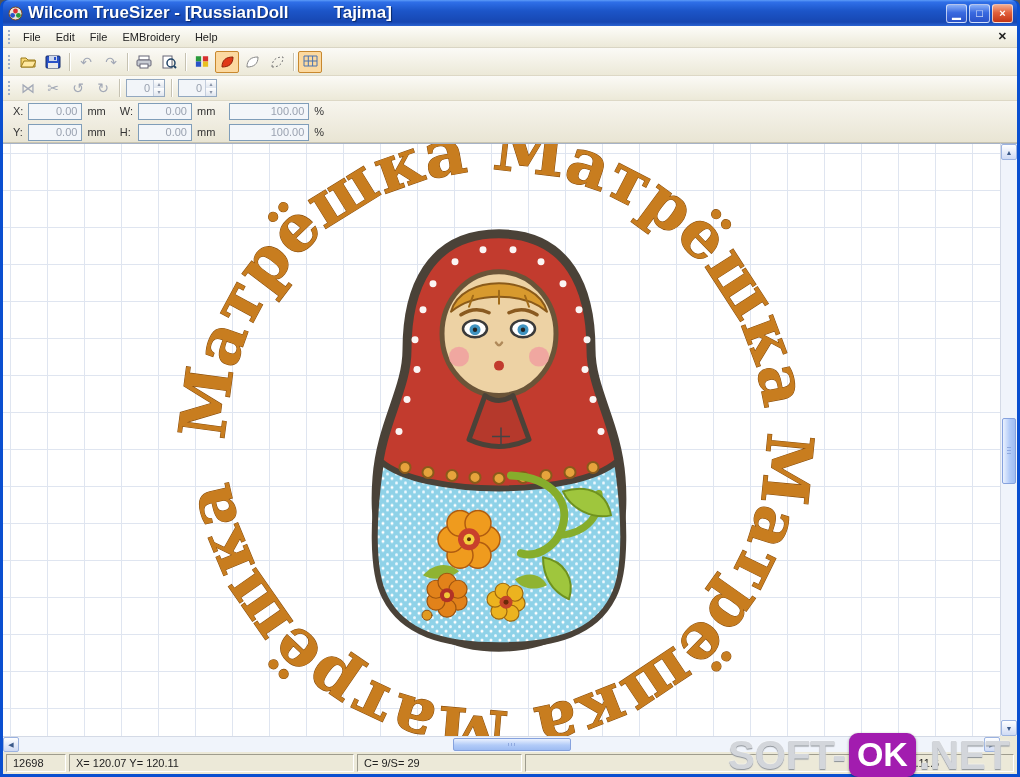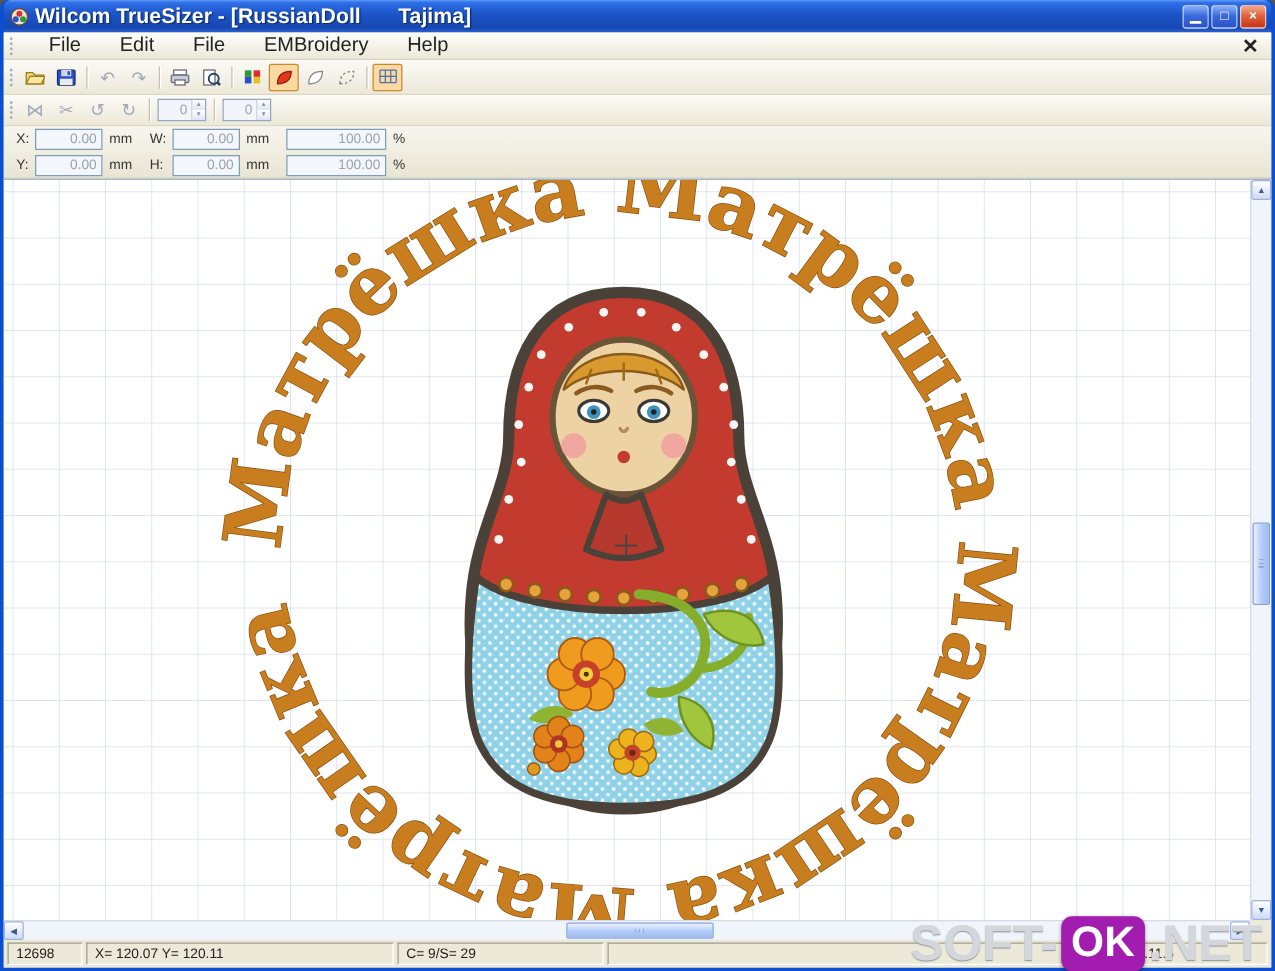--- a/index.html
+++ b/index.html
@@ -13,35 +13,35 @@
     overflow:hidden;
   }
   
   .titlebar{
     height:26px;flex:0 0 26px;display:flex;align-items:center;gap:5px;
     padding:0 4px;border-radius:6px 6px 0 0;
     background:linear-gradient(180deg,#5e9cf8 0%,#2f6fe8 8%,#1c55c8 42%,#1747b2 85%,#2a63d2 100%);
   }
   .app-icon{width:16px;height:16px;display:flex;align-items:center;justify-content:center;}
   .title,.title2{color:#fff;font-size:17px;font-weight:bold;text-shadow:1px 1px 1px #0a2a6a;white-space:nowrap;}
-  .title2{margin-left:25px;}
+  .title2{margin-left:40px;}
   .winbtns{margin-left:auto;display:flex;gap:2px;}
   .wb{
     width:21px;height:19px;border-radius:3px;border:1px solid rgba(255,255,255,.65);
     color:#fff;font:bold 11px/1 "Liberation Sans",sans-serif;
     display:flex;align-items:center;justify-content:center;cursor:default;
   }
   .wb.min,.wb.max{background:linear-gradient(180deg,#8ab0f8,#3a6ae0 45%,#2a52c8);}
   .wb.close{background:linear-gradient(180deg,#f2ab8e,#e2613c 45%,#c33515);}
   
   .client{flex:1;display:flex;flex-direction:column;background:#ece9d8;min-height:0;}
   
   .menubar{
-    height:22px;flex:0 0 22px;display:flex;align-items:center;gap:17px;
-    padding:0 4px;font-size:16px;color:#222;
+    height:22px;flex:0 0 22px;display:flex;align-items:center;gap:1px;
+    padding:0 4px;font-size:11px;color:#222;
     background:linear-gradient(#fdfdfa,#ece9d8);border-bottom:1px solid #d9d5c4;
   }
   .grip{width:3px;height:14px;border-left:2px dotted #9fb0c8;margin:0 4px 0 1px;}
   .mi{padding:2px 7px;border-radius:2px;}
   .menubar .spacer{flex:1;}
   .close-doc{font-weight:bold;color:#222;padding:0 6px;}
   
   .toolbar{
     display:flex;align-items:center;gap:1px;padding:2px 4px;
     background:linear-gradient(#fbfaf6,#ece9d8);border-bottom:1px solid #ddd8c6;
@@ -109,21 +109,21 @@
   .corner{width:17px;flex:0 0 17px;background:#ece9d8;}
   
   .statusbar{
     height:22px;flex:0 0 22px;display:flex;gap:3px;align-items:stretch;
     padding:2px 3px;background:#ece9d8;font-size:11px;color:#222;
   }
   .scell{
     border:1px solid;border-color:#9e9c8e #fff #fff #9e9c8e;
     padding:1px 6px;display:flex;align-items:center;white-space:nowrap;overflow:hidden;
   }
-  .c1{width:60px;}.c2{width:246px;}.c3{width:165px;}.cfill{flex:1;}.c4{width:130px;}
+  .c1{width:60px;}.c2{width:285px;}.c3{width:165px;}.cfill{flex:1;}.c4{width:130px;}
   
   .watermark{
     position:absolute;right:10px;bottom:0;z-index:20;display:flex;
     font:bold 40px/44px "Liberation Sans",sans-serif;color:#d3d6db;
     text-shadow:0 1px 1px #8a8f96, 0 0 2px #ffffff;
   }
   .okbadge{
     background:#a21caf;color:#fff;border-radius:9px;padding:0 8px;margin:0 3px;
     font-size:34px;line-height:42px;text-shadow:none;box-shadow:0 1px 3px rgba(0,0,0,.4);
   }

